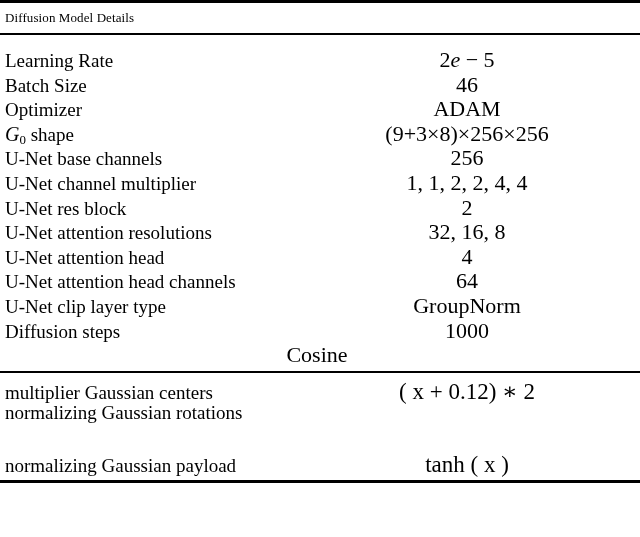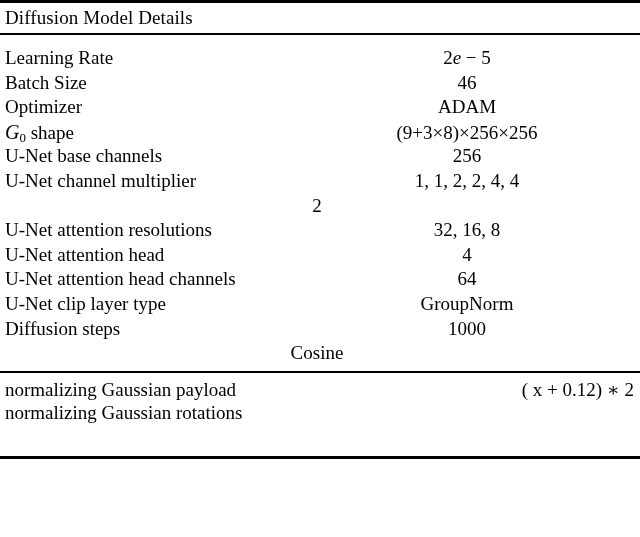--- a/index.html
+++ b/index.html
@@ -37,21 +37,21 @@
 
   
   .table-header {
     height: 30px;
     display: flex;
     align-items: center;
     padding-left: 5px;
     box-sizing: border-box;
   }
   .table-header .title {
-    font-size: 19px;
+    font-size: 13px;
     letter-spacing: 0.1px;
     white-space: nowrap;
     text-align: center;
   }
 
   
   .group { width: 100%; }
   .group-top    { padding-top: 5px; padding-bottom: 4px; margin-top: 7px; }
   .group-bottom { padding-top: 5px; padding-bottom: 4px; }
 
@@ -66,38 +66,38 @@
     flex: 0 0 300px;
     padding-left: 5px;
     box-sizing: border-box;
     font-size: 19px;
     white-space: nowrap;
     text-align: left;
   }
   .cell-value {
     flex: 1 1 auto;
     text-align: center;
-    font-size: 19px;
+    font-size: 22px;
     white-space: nowrap;
     padding-right: 6px;
     box-sizing: border-box;
   }
 
   
   .mathit { font-style: italic; }
   .cal {
     font-family: "Liberation Serif", "DejaVu Serif", serif;
     font-style: italic;
     font-size: 20px;
   }
   sub {
     font-size: 0.68em;
     vertical-align: -0.25em;
   }
-  .code-val { font-size: 19px; text-align: right; }
+  .code-val { font-size: 23px; }
 </style>
 </head>
 <body>
 
 <div class="table-wrap">
 
   <div class="rule rule-top"></div>
 
   <div class="table-header">
     <span class="title">Diffusion Model Details</span>
@@ -131,20 +131,21 @@
       <span class="cell-label">U-Net base channels</span>
       <span class="cell-value">256</span>
     </div>
 
     <div class="row">
       <span class="cell-label">U-Net channel multiplier</span>
       <span class="cell-value">1, 1, 2, 2, 4, 4</span>
     </div>
 
     <div class="row">
+      <span class="cell-label">U-Net res block</span>
       <span class="cell-value">2</span>
     </div>
 
     <div class="row">
       <span class="cell-label">U-Net attention resolutions</span>
       <span class="cell-value">32, 16, 8</span>
     </div>
 
     <div class="row">
       <span class="cell-label">U-Net attention head</span>
@@ -171,29 +172,33 @@
     </div>
 
 
   </div>
 
   <div class="rule rule-mid"></div>
 
   <div class="group group-bottom">
 
     <div class="row">
+      <span class="cell-label">multiplier Gaussian centers</span>
+      <span class="cell-value code-val">( x  +  0.12)  ∗ 2</span>
+    </div>
+
+    <div class="row">
+      <span class="cell-label">normalizing Gaussian rotations</span>
+    </div>
+
+    <div class="row">
+    </div>
+
+    <div class="row">
       <span class="cell-label">normalizing Gaussian payload</span>
-      <span class="cell-value code-val">( x  +  0.12)  ∗ 2</span>
-    </div>
-
-    <div class="row">
-      <span class="cell-label">normalizing Gaussian rotations</span>
-    </div>
-
-    <div class="row">
-    </div>
-
+      <span class="cell-value code-val">tanh ( x )</span>
+    </div>
 
   </div>
 
   <div class="rule rule-bottom"></div>
 
 </div>
 
 </body></html>

